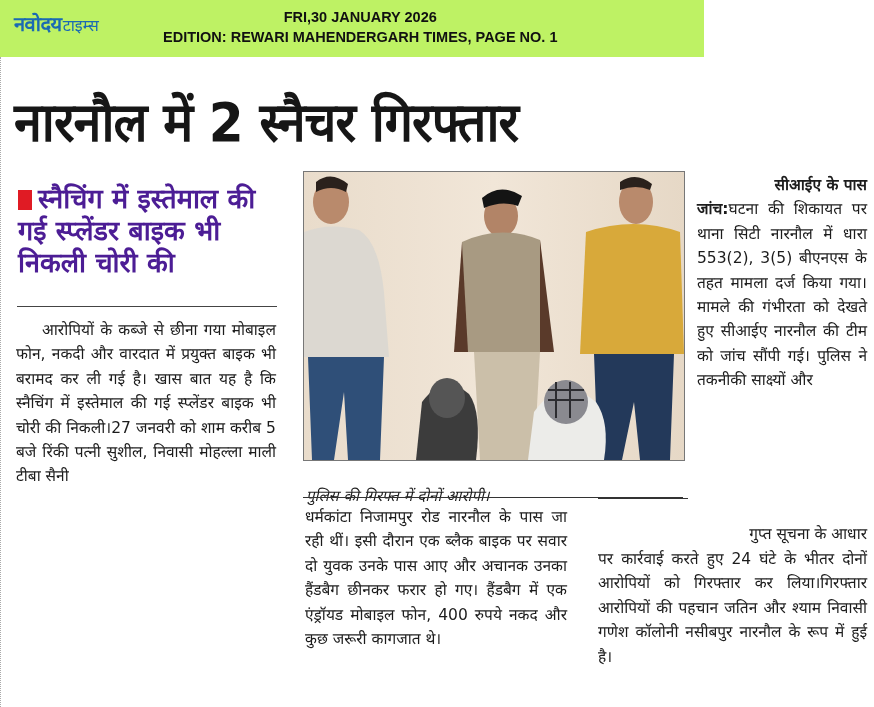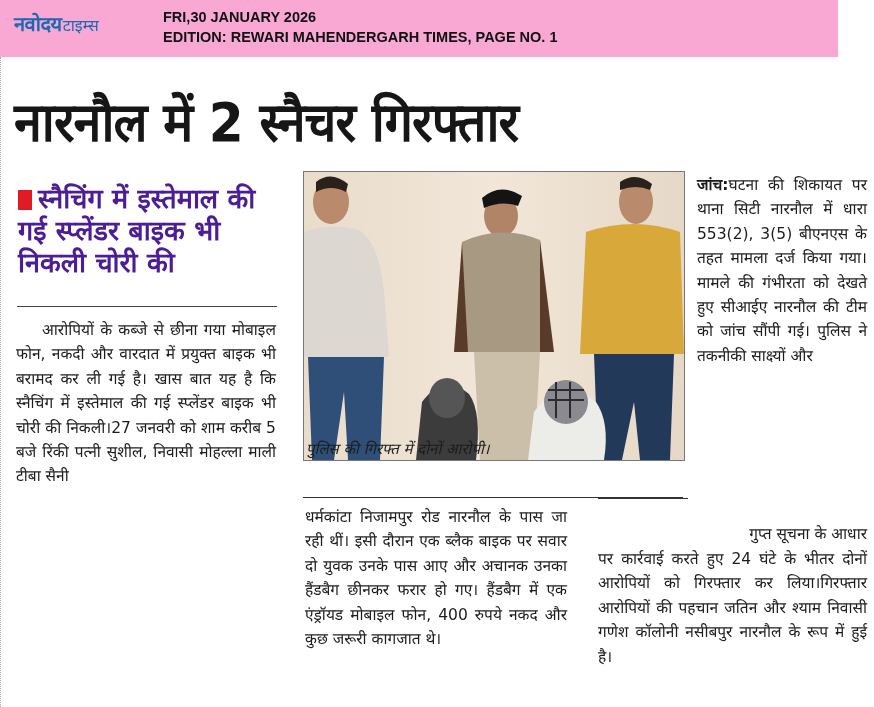--- a/index.html
+++ b/index.html
@@ -4,34 +4,34 @@
 <style>
   html, body { margin: 0; padding: 0; }
   body {
     width: 874px; height: 707px; overflow: hidden;
     background: #ffffff;
     font-family: "DejaVu Sans", "Liberation Sans", sans-serif;
     color: #1a1a1a;
     position: relative;
   }
   .topbar {
-    position: absolute; left: 0; top: 0; width: 838px; height: 57px;
-    background: #f9a8d4;
+    position: absolute; left: 0; top: 0; width: 704px; height: 57px;
+    background: #bef264;
   }
   .logo {
     position: absolute; left: 14px; top: 10px;
     display: flex; align-items: baseline;
     color: #1a6ab3;
   }
   .logo .main { font-size: 20px; font-weight: bold; letter-spacing: -0.5px; }
   .logo .sub { font-size: 16px; margin-left: 1px; }
   .meta {
     position: absolute; left: 163px; top: 7px;
     font-family: "Liberation Sans", sans-serif;
-    font-size: 14.5px; font-weight: bold; line-height: 20px; color: #111;
+    font-size: 14.5px; font-weight: bold; line-height: 20px; color: #111; text-align: center;
   }
   .clip {
     position: absolute; left: 0; top: 57px; width: 874px; height: 650px;
     background: #fff;
   }
   .clip-edge {
     position: absolute; left: 0; top: 57px; width: 2px; height: 650px;
     border-left: 1px dotted #aaa;
   }
   .headline {
@@ -60,21 +60,21 @@
   }
   .col p { margin: 0; text-indent: 26px; }
   .col1 { left: 16px; top: 318px; width: 260px; }
   .col1 p + p { margin-top: 6px; }
   .photo {
     position: absolute; left: 303px; top: 171px; width: 380px; height: 288px;
     border: 1px solid #777; overflow: hidden;
     background: #eee1cf;
   }
   .caption {
-    position: absolute; left: 306px; top: 438px; width: 280px;
+    position: absolute; left: 306px; top: 485px; width: 280px;
     font-size: 15px; font-style: italic; color: #1c1c1c;
   }
   .caption-rule {
     position: absolute; left: 303px; top: 497px; width: 380px; height: 1px; background: #333;
   }
   .col2 { left: 305px; top: 505px; width: 262px; }
   .col2 p { text-indent: 0; }
   .col3 { left: 697px; top: 173px; width: 170px; }
   .col3 p { text-indent: 0; }
   .col3 .lead { font-weight: bold; }
@@ -151,20 +151,21 @@
 </div>
 
 <div class="caption">पुलिस की गिरफ्त में दोनों आरोपी।</div>
 <div class="caption-rule"></div>
 
 <div class="col col2">
   <p>धर्मकांटा निजामपुर रोड नारनौल के पास जा रही थीं। इसी दौरान एक ब्लैक बाइक पर सवार दो युवक उनके पास आए और अचानक उनका हैंडबैग छीनकर फरार हो गए। हैंडबैग में एक एंड्रॉयड मोबाइल फोन, 400 रुपये नकद और कुछ जरूरी कागजात थे।</p>
 </div>
 
 <div class="col col3">
+  <span class="lead-first">सीआईए के पास</span>
   <p><span class="lead">जांच:</span><span>घटना की शिकायत पर थाना सिटी नारनौल में धारा 553(2), 3(5) बीएनएस के तहत मामला दर्ज किया गया। मामले की गंभीरता को देखते हुए सीआईए नारनौल की टीम को जांच सौंपी गई। पुलिस ने तकनीकी साक्ष्यों और</span></p>
 </div>
 
 <div class="right-rule"></div>
 <div class="col col3c">
   <p style="margin-top:24px;">गुप्त सूचना के आधार</p>
 </div>
 
 <div class="col col3b">
   <p>पर कार्रवाई करते हुए 24 घंटे के भीतर दोनों आरोपियों को गिरफ्तार कर लिया।गिरफ्तार आरोपियों की पहचान जतिन और श्याम निवासी गणेश कॉलोनी नसीबपुर नारनौल के रूप में हुई है।</p>

